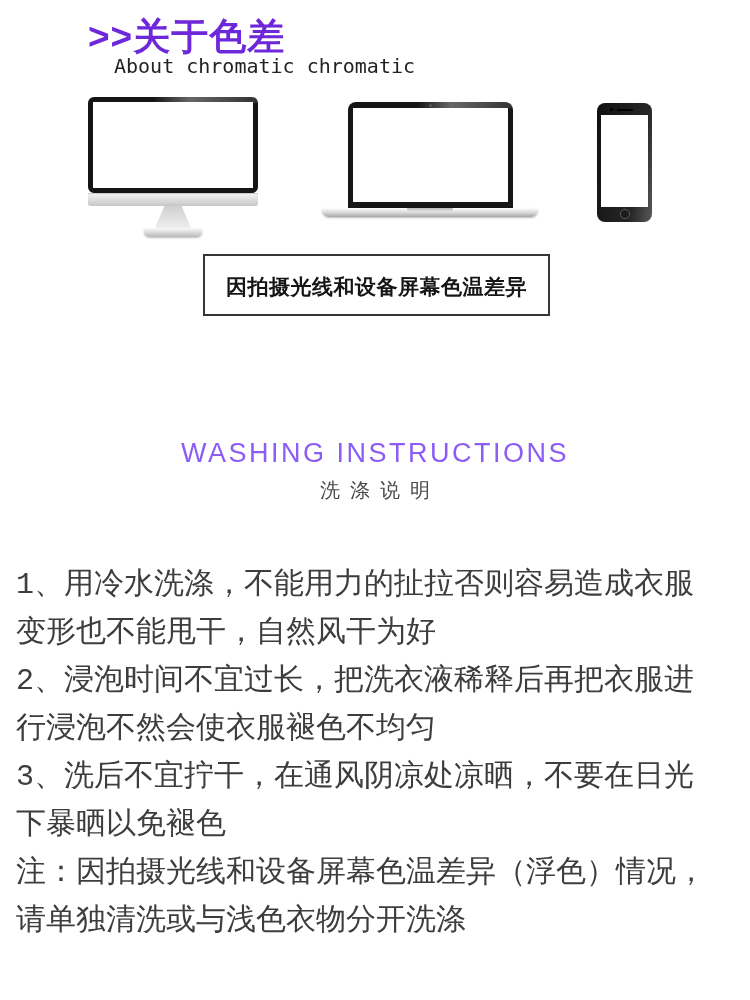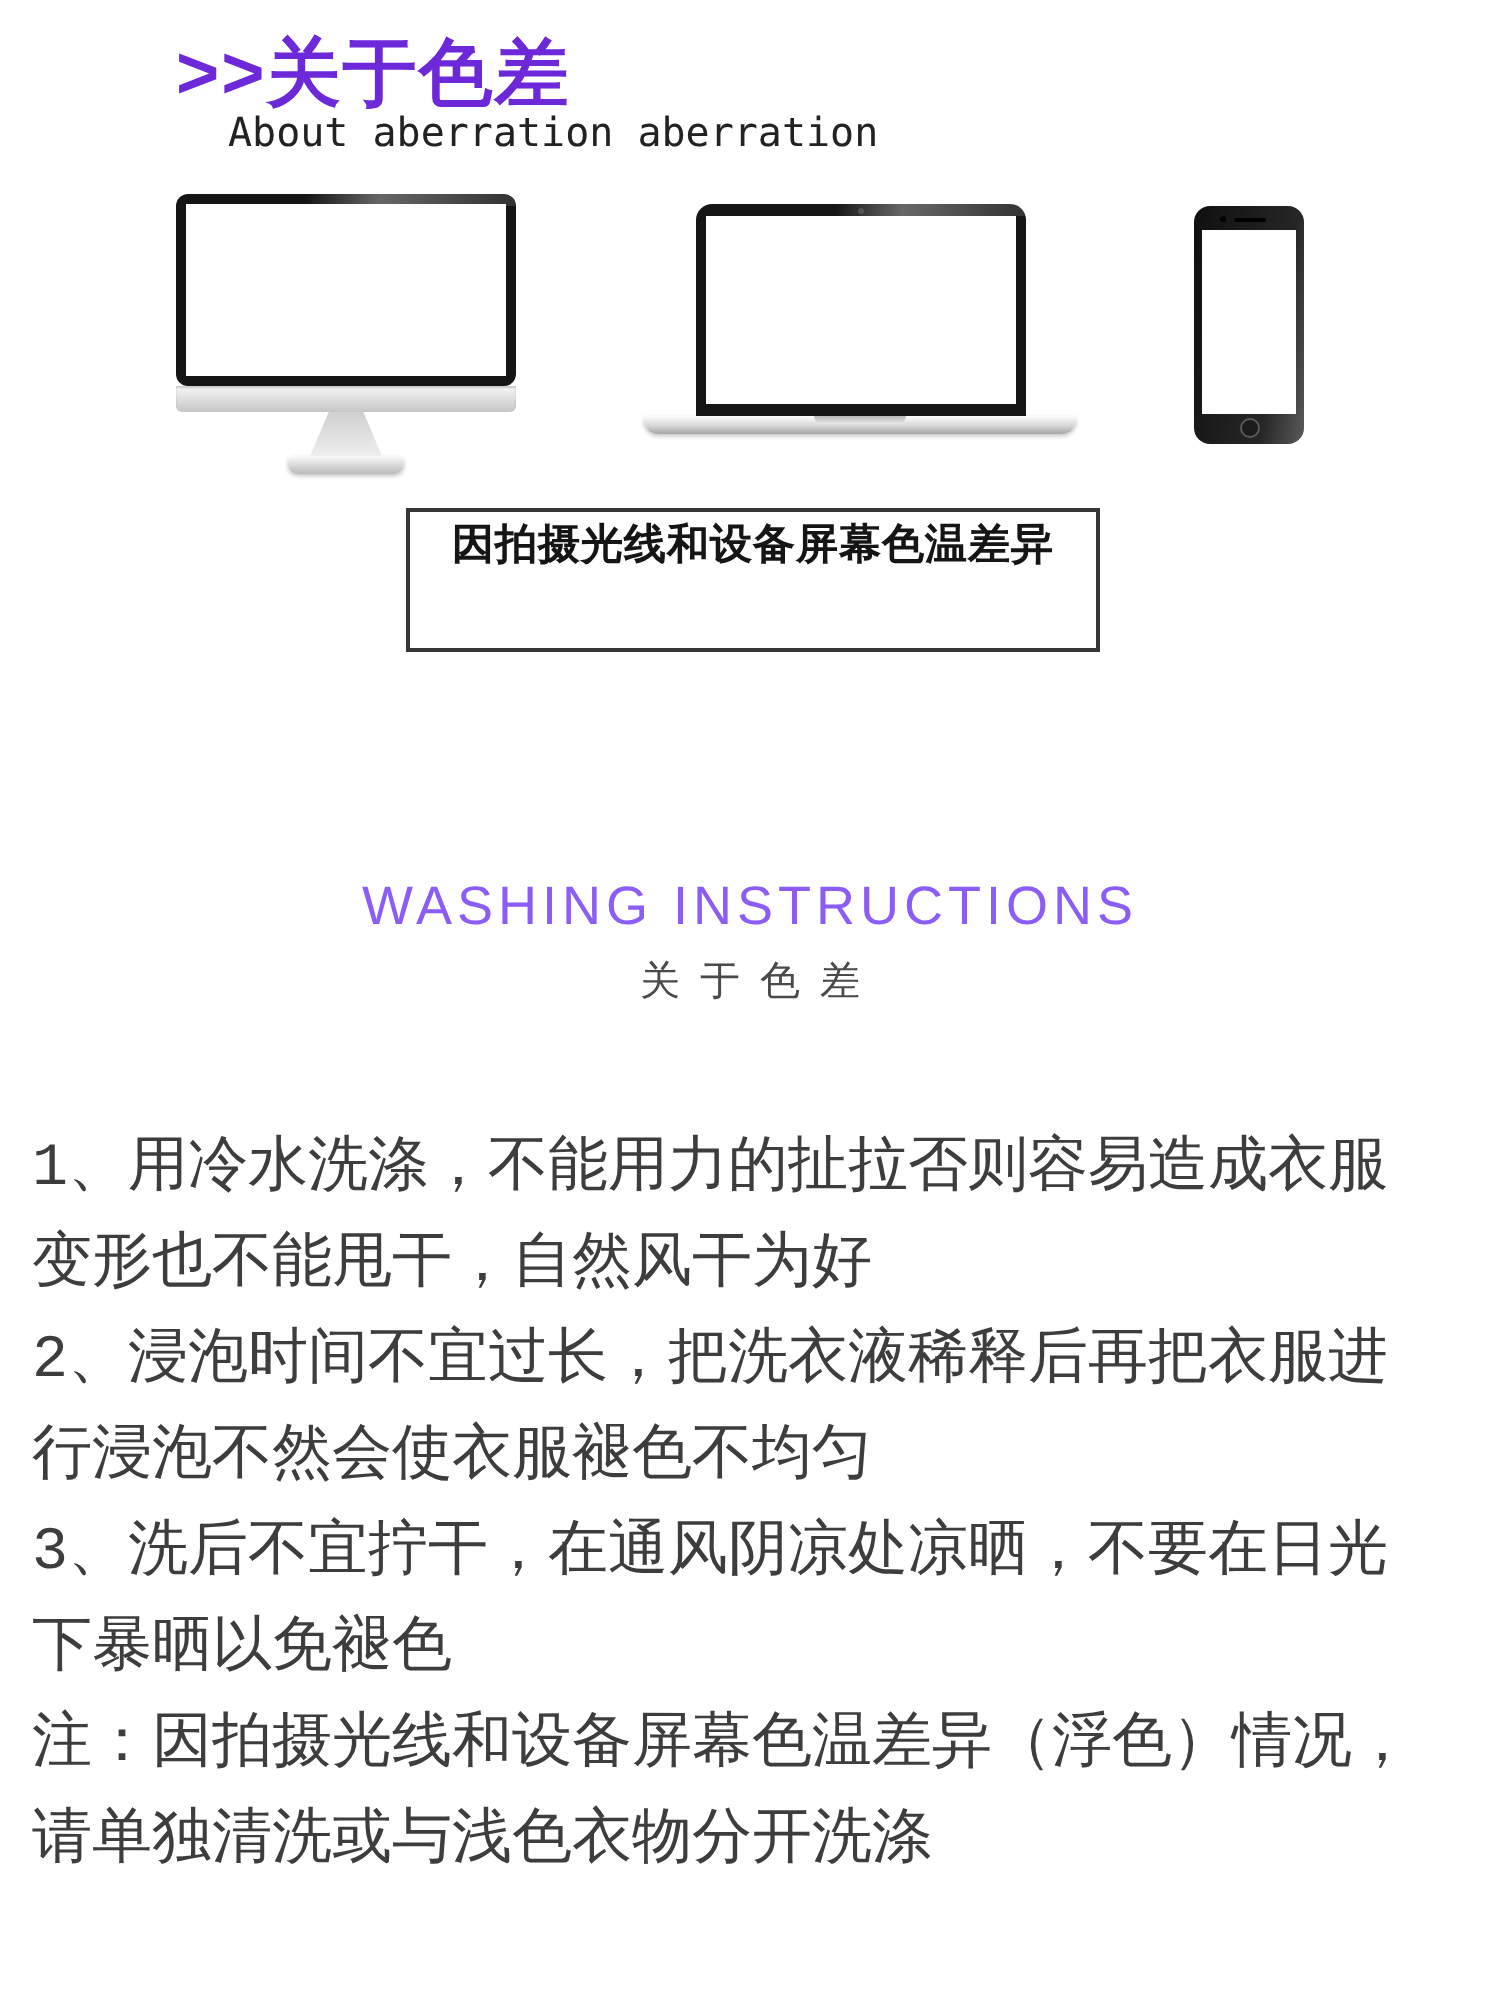--- a/index.html
+++ b/index.html
@@ -37,23 +37,23 @@
   .laptop .gloss{width:95px;}
   .laptop .lbase{position:relative;width:216px;height:9px;background:linear-gradient(180deg,#fdfdfd 0%,#d6d6d6 55%,#a6a6a6 100%);border-radius:2px 2px 7px 7px;box-shadow:0 1px 2px rgba(0,0,0,.25);}
   .laptop .notch{position:absolute;top:0;left:50%;width:46px;margin-left:-23px;height:4px;background:linear-gradient(180deg,#b8b8b8,#e8e8e8);border-radius:0 0 5px 5px;}
   .phone{position:absolute;left:597px;top:103px;width:55px;height:119px;background:linear-gradient(100deg,#101010 0%,#262626 70%,#555 97%);border-radius:8px;}
   .phone .white{position:absolute;left:4px;right:4px;top:12px;bottom:15px;background:#fff;}
   .phone .spk{position:absolute;top:6px;left:50%;margin-left:-8px;width:16px;height:2px;background:#000;border-radius:1px;}
   .phone .cam{position:absolute;top:5px;left:13px;width:3px;height:3px;border-radius:50%;background:#000;}
   .phone .home{position:absolute;bottom:3px;left:50%;margin-left:-5px;width:10px;height:10px;border-radius:50%;border:1px solid #5a5a5a;box-sizing:border-box;background:#1b1b1b;}
   
   .notice{
-    position:absolute;left:203px;top:254px;width:347px;height:72px;
+    position:absolute;left:203px;top:254px;width:347px;height:62px;
     box-sizing:border-box;border:2px solid #363636;background:#fff;
-    text-align:center;padding-top:4px;
+    text-align:center;padding-top:18px;
   }
   .notice .ln{font-size:21px;font-weight:700;color:#151515;line-height:26px;letter-spacing:.5px;white-space:nowrap;}
   
   .w-title{
     position:absolute;top:438px;left:0;width:100%;text-align:center;
     font-size:27px;font-weight:400;letter-spacing:2.5px;color:#8b5cf6;
   }
   .w-sub{
     position:absolute;top:477px;left:0;width:100%;text-align:center;
     font-size:20px;letter-spacing:10px;text-indent:10px;color:#4a4a4a;
@@ -63,21 +63,21 @@
     font-size:30px;line-height:48px;color:#3d3d3d;font-family:Liberation Mono, monospace;
   }
   .body-text .item{white-space:pre-line;}
 </style>
 </head>
 <body>
 
 <div class="page">
 
   <div class="c-title">&gt;&gt;关于色差</div>
-  <div class="c-sub">About aberration aberration</div>
+  <div class="c-sub">About chromatic chromatic</div>
 
   <div>
 
     <div class="monitor">
       <div class="scr">
         <div class="white"></div>
         <div class="gloss"></div>
       </div>
       <div class="chin"></div>
       <div class="neck"></div>
@@ -102,21 +102,21 @@
       <div class="home"></div>
     </div>
 
   </div>
 
   <div class="notice">
     <div class="ln">因拍摄光线和设备屏幕色温差异</div>
   </div>
 
   <div class="w-title">WASHING INSTRUCTIONS</div>
-  <div class="w-sub">关于色差</div>
+  <div class="w-sub">洗涤说明</div>
 
   <div class="body-text">
     <div class="item">1、用冷水洗涤，不能用力的扯拉否则容易造成衣服
 变形也不能甩干，自然风干为好</div>
     <div class="item">2、浸泡时间不宜过长，把洗衣液稀释后再把衣服进
 行浸泡不然会使衣服褪色不均匀</div>
     <div class="item">3、洗后不宜拧干，在通风阴凉处凉晒，不要在日光
 下暴晒以免褪色</div>
     <div class="item">注：因拍摄光线和设备屏幕色温差异（浮色）情况，
 请单独清洗或与浅色衣物分开洗涤</div>

